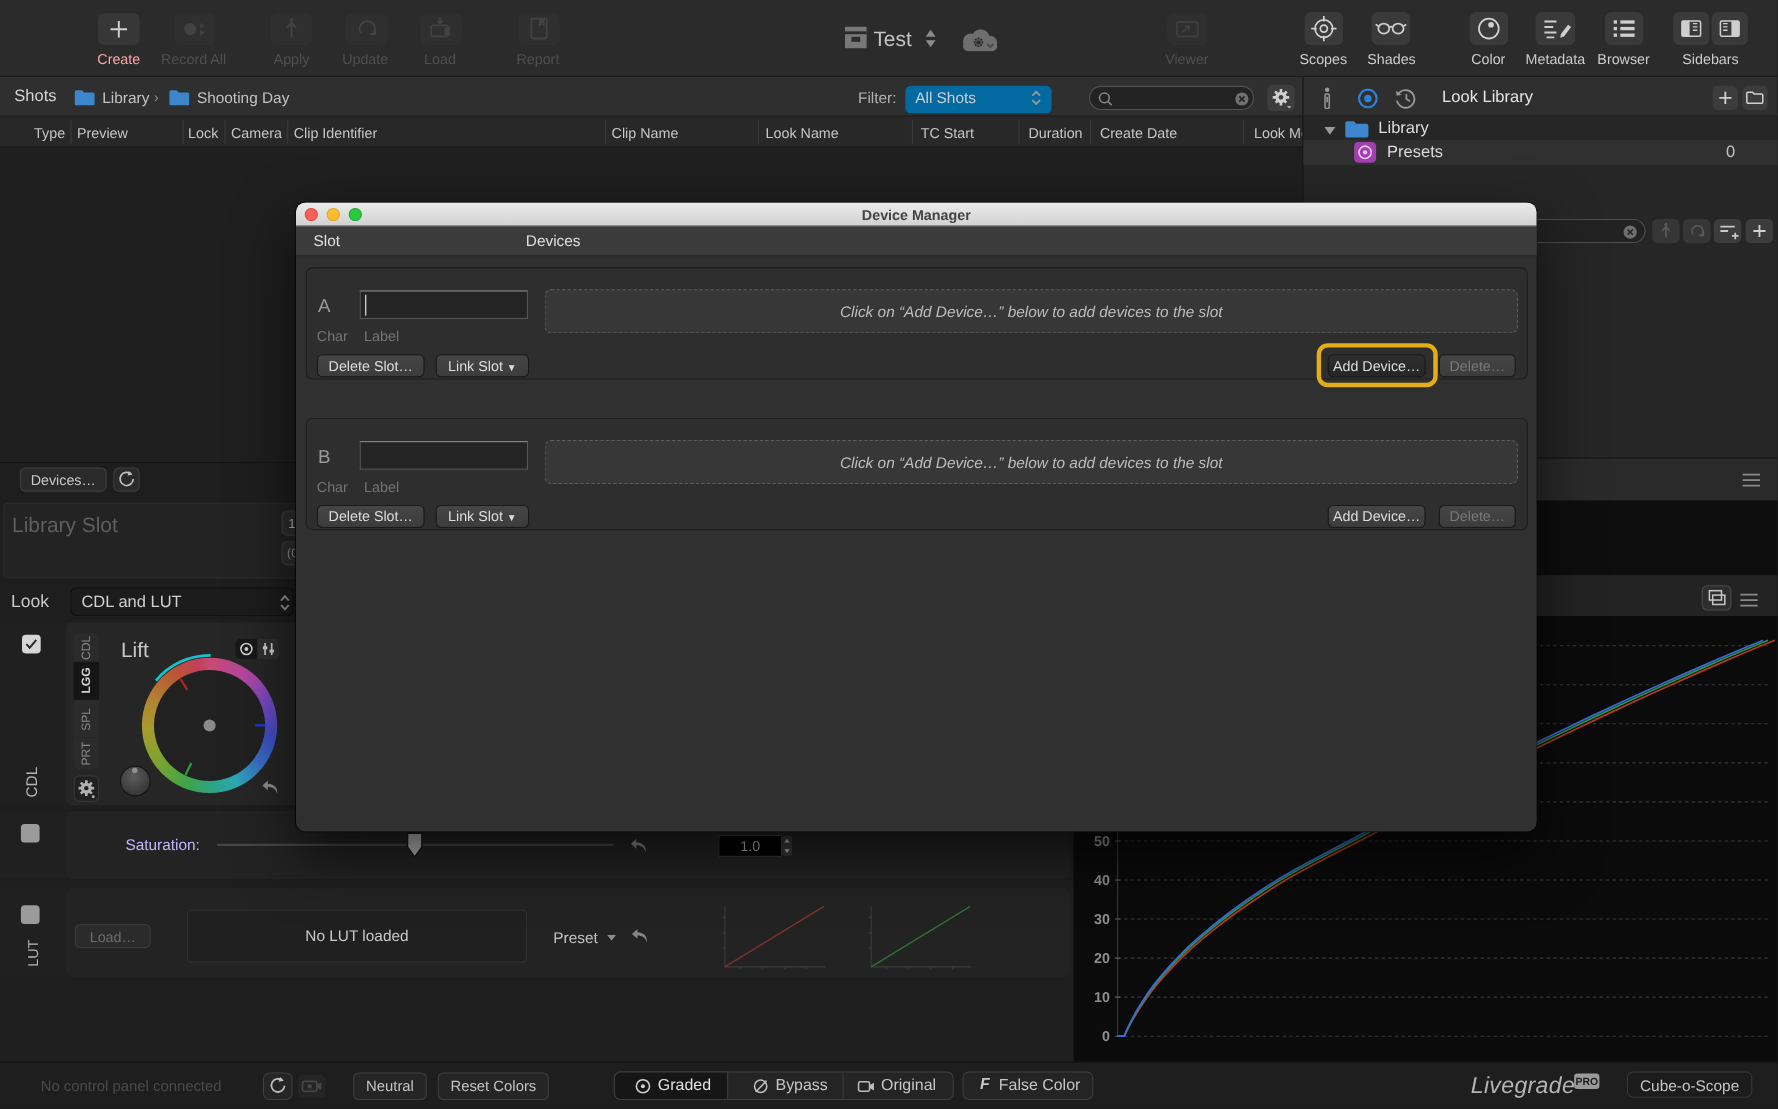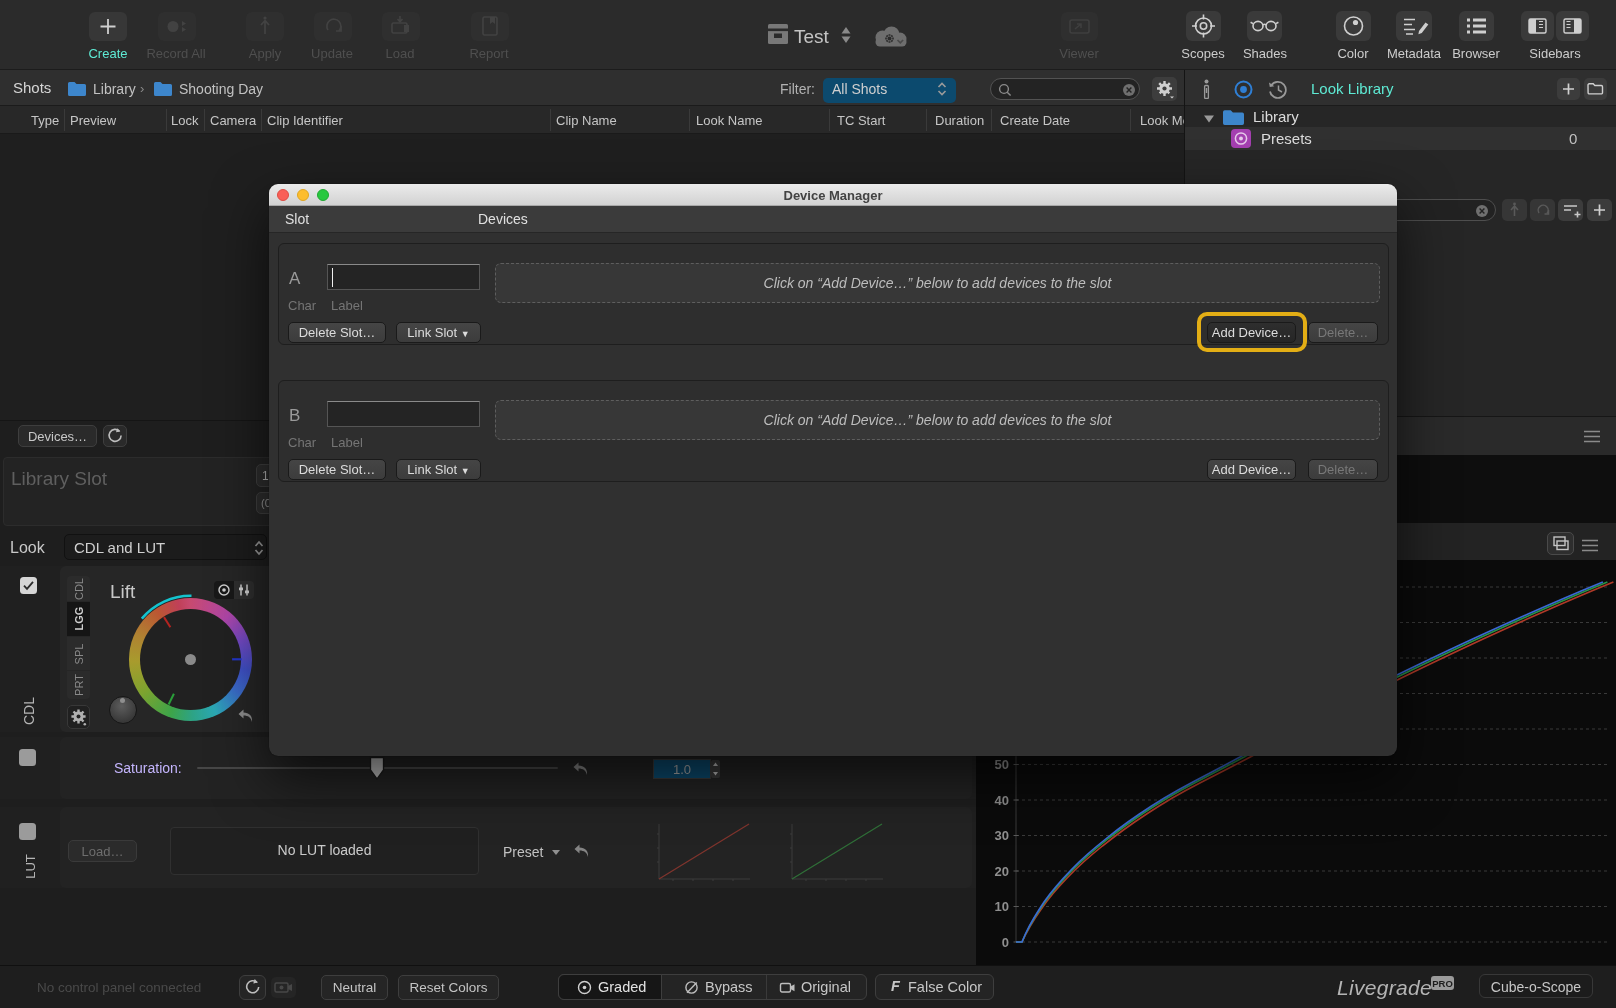--- a/index.html
+++ b/index.html
@@ -15,21 +15,21 @@
 <body>
 <div class="app">
 
   <div class="abs" style="left:0;top:0;width:1616px;height:70px;background:#2b2b2b;border-bottom:1px solid #1c1c1c;"></div>
 
   <div class="tb-box" style="left:89px;top:12px;width:38px;height:29px;background:#373737;">
     <svg width="38" height="29" viewBox="0 0 38 29">
         <path d="M19 7 V22 M11.5 14.5 H26.5" stroke="#cfcfcf" stroke-width="1.8"></path>
       </svg>
   </div>
-  <div class="tb-label" style="left:78px;top:46px;width:60px;color:#5eead4;">Create</div>
+  <div class="tb-label" style="left:78px;top:46px;width:60px;color:#fca5a5;">Create</div>
 
   <div class="tb-box" style="left:158px;top:12px;width:38px;height:29px;background:#2f2f2f;">
     <svg width="38" height="29" viewBox="0 0 38 29">
         <circle cx="15" cy="14.5" r="5.5" fill="#424242"></circle>
         <path d="M24 9 l4 2.5 -4 2.5 z M24 15 l4 2.5 -4 2.5 z" fill="#424242"></path>
       </svg>
   </div>
   <div class="tb-label" style="left:136px;top:46px;width:80px;">Record All</div>
 
   <div class="tb-box" style="left:246px;top:12px;width:38px;height:29px;background:#2f2f2f;">
@@ -174,21 +174,21 @@
       <path d="M1 2.5 a1.5 1.5 0 0 1 1.5 -1.5 h5 l2 2 h8 a1.5 1.5 0 0 1 1.5 1.5 v9 a1.5 1.5 0 0 1 -1.5 1.5 h-15 a1.5 1.5 0 0 1 -1.5 -1.5 z" fill="#3d86cc"></path>
     </svg>
   <div class="abs" style="left:93px;top:81px;font-size:14px;color:#c2c2c2;">Library</div>
   <div class="abs" style="left:140px;top:81px;font-size:13px;color:#8a8a8a;">›</div>
   <svg class="abs" style="left:153px;top:81px;" width="20" height="15" viewBox="0 0 20 15">
       <path d="M1 2.5 a1.5 1.5 0 0 1 1.5 -1.5 h5 l2 2 h8 a1.5 1.5 0 0 1 1.5 1.5 v9 a1.5 1.5 0 0 1 -1.5 1.5 h-15 a1.5 1.5 0 0 1 -1.5 -1.5 z" fill="#3d86cc"></path>
     </svg>
   <div class="abs" style="left:179px;top:81px;font-size:14px;color:#c2c2c2;">Shooting Day</div>
 
   <div class="abs" style="left:780px;top:81px;font-size:14px;color:#b2b2b2;">Filter:</div>
-  <div class="abs" style="left:823px;top:78px;width:133px;height:25px;background:#0c4a6e;border-radius:5px;">
+  <div class="abs" style="left:823px;top:78px;width:133px;height:25px;background:#0369a1;border-radius:5px;">
     <div class="abs" style="left:9px;top:3px;font-size:14px;color:#cfcfcf;">All Shots</div>
     <svg class="abs" style="left:113px;top:4px;" width="12" height="14" viewBox="0 0 12 14">
         <path d="M2.5 5 L6 1.5 L9.5 5" stroke="#9a9a9a" stroke-width="1.6" fill="none"></path>
         <path d="M2.5 9 L6 12.5 L9.5 9" stroke="#9a9a9a" stroke-width="1.6" fill="none"></path>
       </svg>
   </div>
   <div class="abs" style="left:990px;top:78px;width:150px;height:22px;background:#232323;border:1px solid #525252;border-radius:11px;">
     <svg class="abs" style="left:6px;top:3px;" width="16" height="16" viewBox="0 0 16 16">
         <circle cx="7" cy="7" r="4.4" stroke="#8b8b8b" stroke-width="1.4" fill="none"></circle>
         <path d="M10.2 10.2 L13.6 13.6" stroke="#8b8b8b" stroke-width="1.4"></path>
@@ -216,21 +216,21 @@
     </svg>
   <svg class="abs" style="left:1234px;top:80px;" width="19" height="19" viewBox="0 0 19 19">
       <circle cx="9.5" cy="9.5" r="8" stroke="#2f7fd5" stroke-width="2" fill="none"></circle>
       <circle cx="9.5" cy="9.5" r="3.4" fill="#2f7fd5"></circle>
     </svg>
   <svg class="abs" style="left:1268px;top:80px;" width="20" height="19" viewBox="0 0 20 19">
       <path d="M3.2 5.5 a8 8 0 1 1 -1.2 6" stroke="#999" stroke-width="1.7" fill="none"></path>
       <path d="M1 2.5 l0.8 4.5 4.5 -0.8" fill="#999"></path>
       <path d="M10.5 5.5 v4.5 l3.5 2" stroke="#999" stroke-width="1.5" fill="none"></path>
     </svg>
-  <div class="abs" style="left:1311px;top:80px;font-size:15px;color:#5eead4;">Look Library</div>
+  <div class="abs" style="left:1311px;top:80px;font-size:15px;color:#e5e5e5;">Look Library</div>
   <div class="abs" style="left:1557px;top:78px;width:23px;height:22px;background:#3c3c3c;border-radius:5px;">
     <svg width="23" height="22" viewBox="0 0 23 22">
         <path d="M11.5 5.5 v11 M6 11 h11" stroke="#d0d0d0" stroke-width="1.7"></path>
       </svg>
   </div>
   <div class="abs" style="left:1584px;top:78px;width:23px;height:22px;background:#3c3c3c;border-radius:5px;">
     <svg width="23" height="22" viewBox="0 0 23 22">
         <path d="M4 7 a1.2 1.2 0 0 1 1.2 -1.2 h4 l1.6 1.7 h6.5 a1.2 1.2 0 0 1 1.2 1.2 v6 a1.2 1.2 0 0 1 -1.2 1.2 h-12 a1.2 1.2 0 0 1 -1.2 -1.2 z" stroke="#d0d0d0" stroke-width="1.4" fill="none"></path>
       </svg>
   </div>
@@ -440,21 +440,21 @@
   <div class="abs" style="left:60px;top:737px;width:912px;height:62px;background:#232323;border-radius:6px;"></div>
   <div class="abs" style="left:19px;top:749px;width:17px;height:17px;background:#9b9b9b;border-radius:3.5px;"></div>
   <div class="abs" style="left:114px;top:760px;font-size:14px;color:#c4b5fd;">Saturation:</div>
   <div class="abs" style="left:197px;top:767px;width:361px;height:2px;background:#474747;border-radius:1px;"></div>
   <svg class="abs" style="left:369px;top:756px;" width="16" height="25" viewBox="0 0 16 25">
       <path d="M1.5 1.5 h13 v12.5 l-6.5 9 -6.5 -9 z" fill="#b9b9b9" stroke="#1a1a1a" stroke-width="1.3"></path>
     </svg>
   <svg class="abs" style="left:572px;top:761px;" width="17" height="16" viewBox="0 0 17 16">
       <path d="M6.5 1.5 L1.5 6 L6.5 10.5 V7.5 C11 7.5 14 9.5 15 14 C15.8 8 12 4.8 6.5 4.6 Z" fill="#848484"></path>
     </svg>
-  <div class="abs" style="left:653px;top:759px;width:58px;height:20px;background:#0c4a6e;border:1px solid #3a3a3a;color:#a9a9a9;font-size:13px;text-align:center;padding-top:2px;">1.0</div>
+  <div class="abs" style="left:653px;top:759px;width:58px;height:20px;background:#000000;border:1px solid #3a3a3a;color:#a9a9a9;font-size:13px;text-align:center;padding-top:2px;">1.0</div>
   <div class="abs" style="left:711px;top:760px;width:9px;height:18px;background:#3a3a3a;border-radius:2px;">
     <svg width="9" height="18" viewBox="0 0 9 18">
         <path d="M4.5 2.5 L7 6 H2 Z" fill="#bbb"></path>
         <path d="M4.5 15.5 L2 12 H7 Z" fill="#bbb"></path>
       </svg>
   </div>
 
   <div class="abs" style="left:0px;top:807px;width:976px;height:81px;background:#202020;"></div>
   <div class="abs" style="left:60px;top:807px;width:912px;height:81px;background:#232323;border-radius:6px;"></div>
   <div class="abs" style="left:19px;top:823px;width:17px;height:17px;background:#9b9b9b;border-radius:3.5px;"></div>

